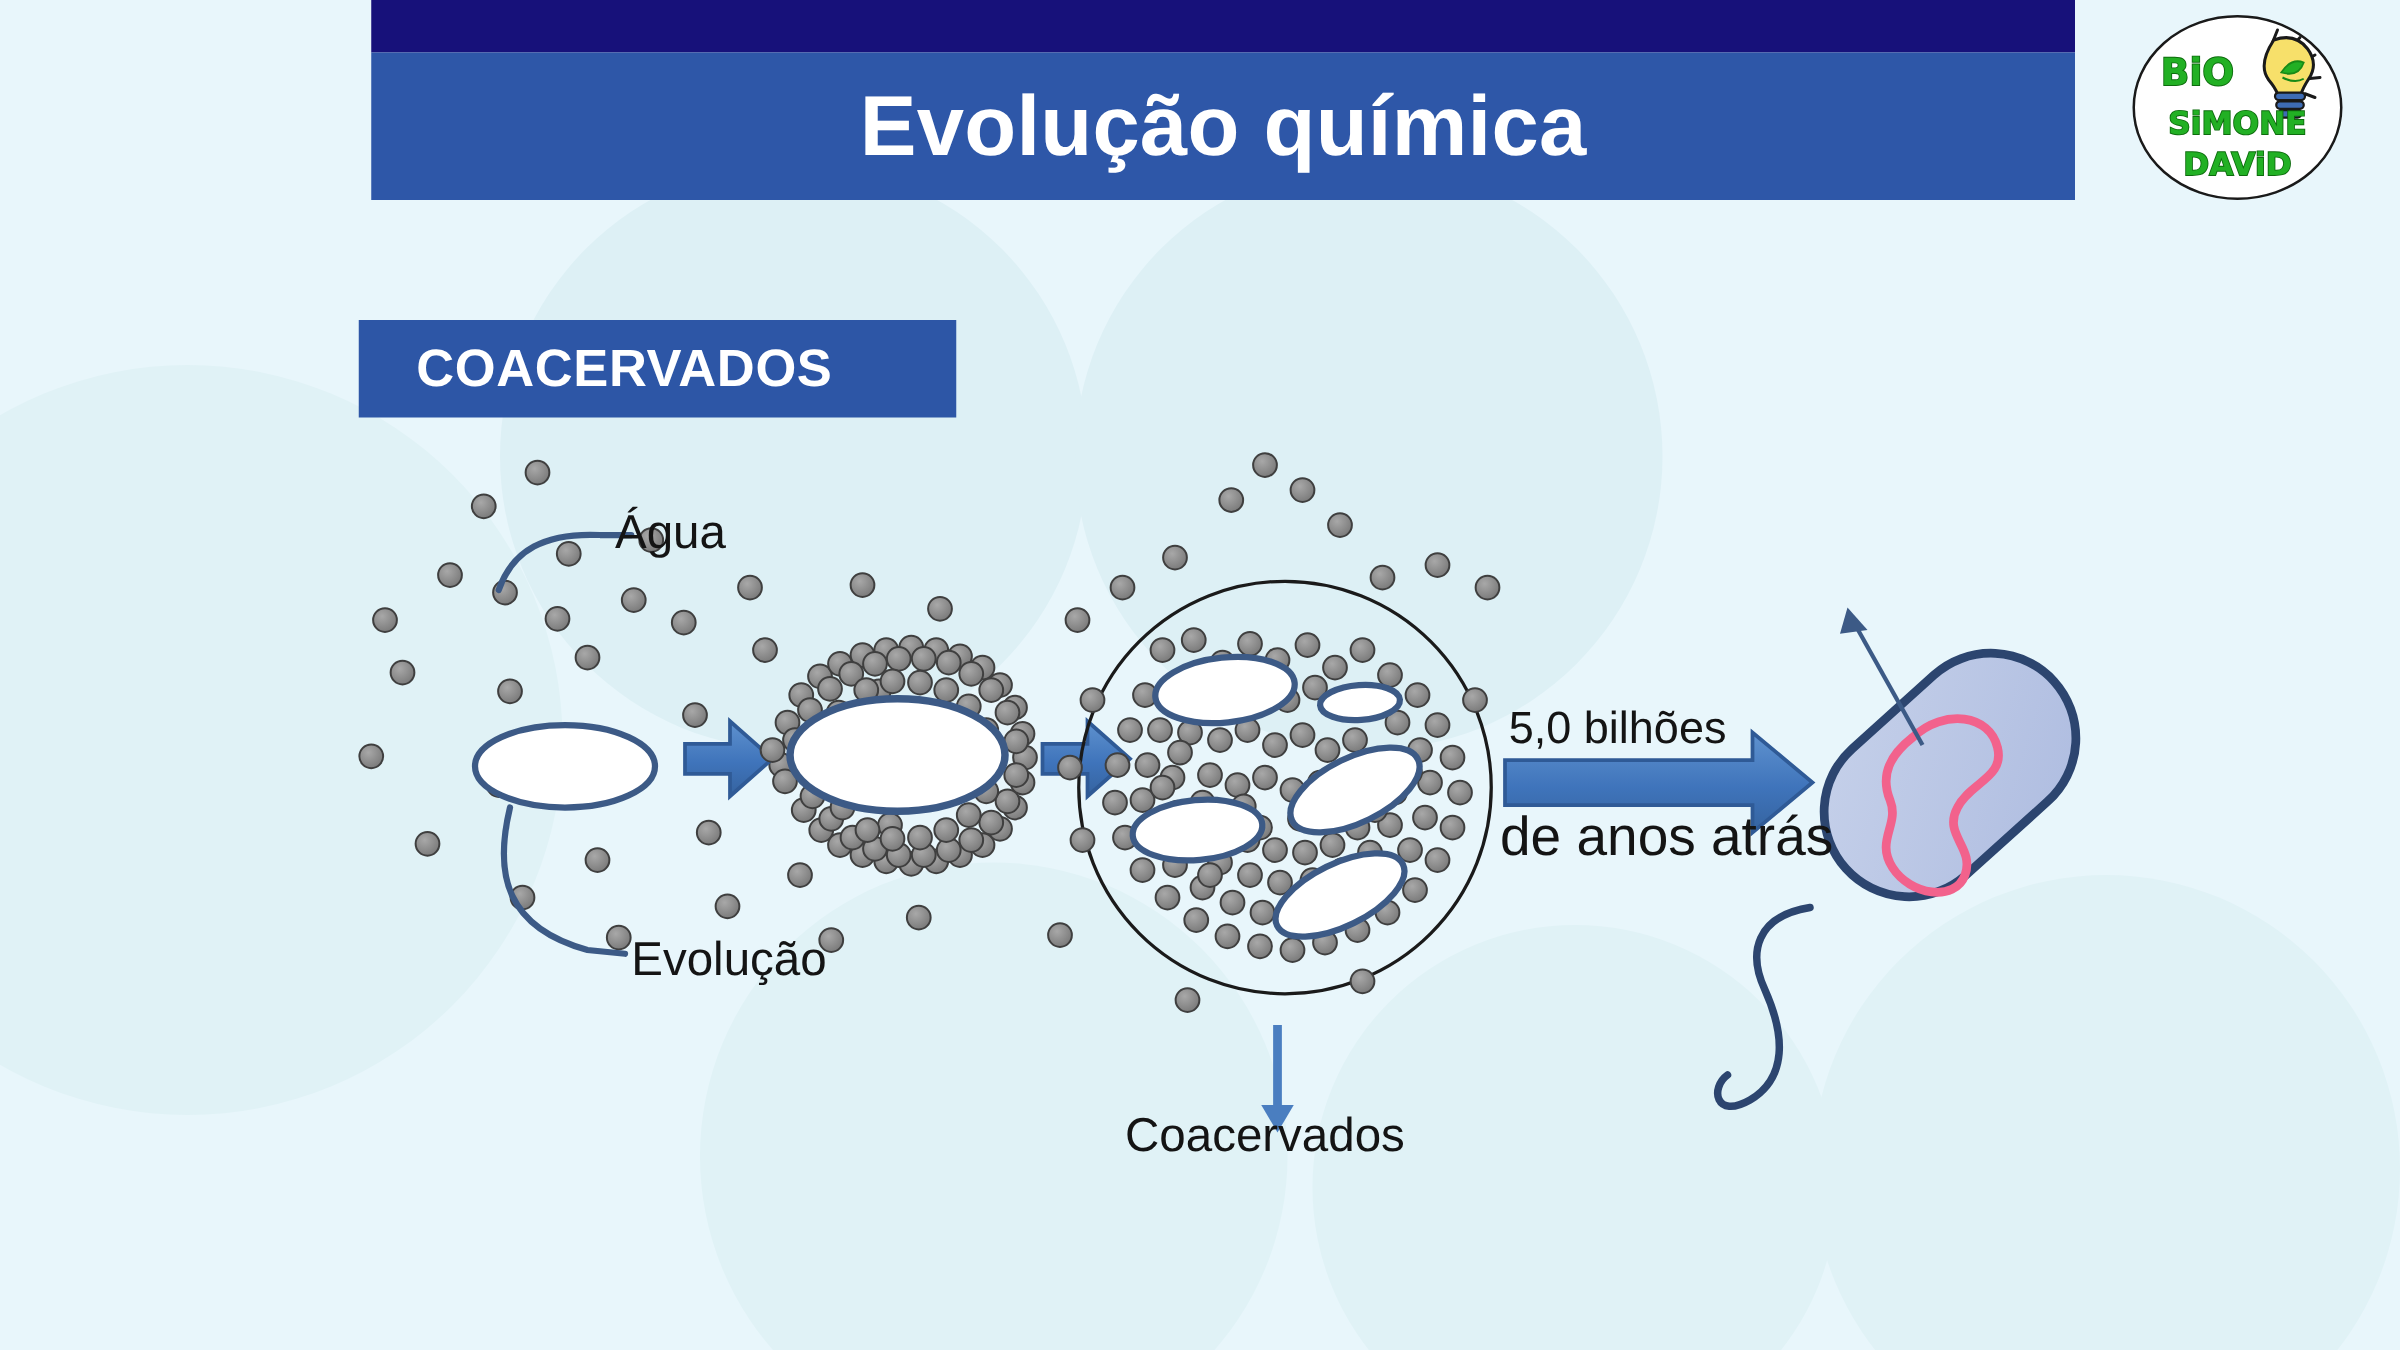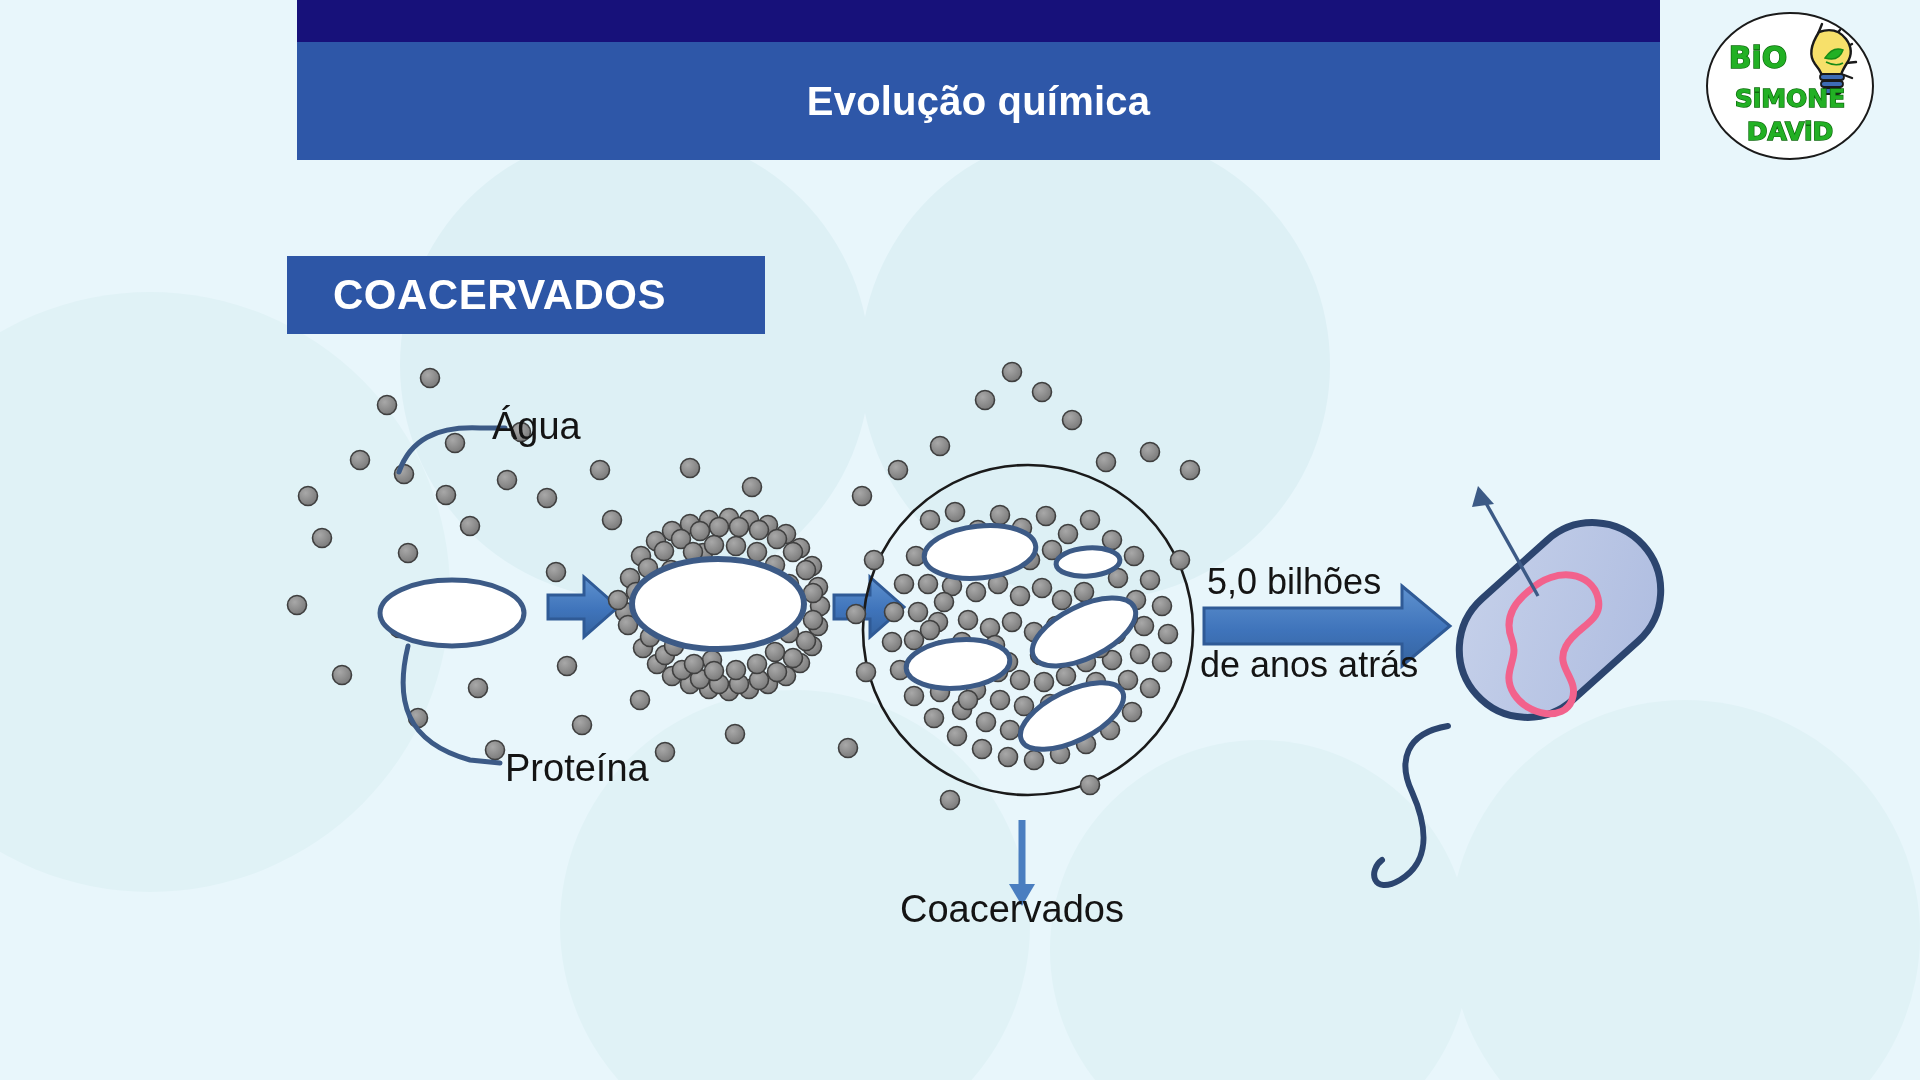--- a/index.html
+++ b/index.html
@@ -23,21 +23,21 @@
   .hdr-dark{
     position:absolute;left:297px;top:0;width:1363px;height:42px;
     background:#17117a;z-index:5;
   }
   .hdr-blue{
     position:absolute;left:297px;top:42px;width:1363px;height:118px;
     background:#2e57a8;z-index:5;
     display:flex;align-items:center;justify-content:center;
   }
   .hdr-title{
-    color:#ffffff;font-size:40px;font-weight:bold;letter-spacing:.2px;
+    color:#ffffff;font-size:68px;font-weight:bold;letter-spacing:.2px;
     line-height:1;margin:0;padding:0 20px;text-align:center;
   }
 
   
   .chip{
     position:absolute;left:287px;top:256px;width:478px;height:78px;
     background:#2d56a6;z-index:6;display:flex;align-items:center;
     padding-left:46px;box-sizing:border-box;
   }
   .chip-label{color:#fff;font-size:42px;font-weight:bold;letter-spacing:.5px;}
@@ -53,21 +53,21 @@
   .lbl{
     position:absolute;z-index:6;color:#141414;
     font-family:"Liberation Sans", sans-serif;
     font-size:38px;line-height:1.12;white-space:pre;
   }
   .lbl-agua{left:492px;top:405px;}
   .lbl-proteina{left:505px;top:747px;}
   .lbl-coacervados-bottom{left:900px;top:888px;}
   .lbl-material{left:1378px;top:390px;font-size:36px;}
   .lbl-bilhoes{left:1207px;top:562px;font-size:36px;}
-  .lbl-anos{left:1200px;top:645px;font-size:36px;}
+  .lbl-anos{left:1200px;top:645px;font-size:44px;}
 </style>
 </head>
 <body>
 
 <div class="stage">
 
   <div class="bg-layer">
     <div class="bg-blob soft" style="left:-150px;top:292px;width:600px;height:600px;"></div>
     <div class="bg-blob pale" style="left:400px;top:130px;width:470px;height:470px;"></div>
     <div class="bg-blob pale" style="left:860px;top:130px;width:470px;height:470px;"></div>
@@ -410,18 +410,18 @@
                C 1500 672, 1520 660, 1512 640 C 1504 620, 1512 604, 1530 590 Z" fill="none" stroke="#f2628c" stroke-width="7" stroke-linejoin="round"></path>
 
       <g>
         <line x1="1538" y1="596" x2="1482" y2="496" stroke="#3c5a86" stroke-width="3.4"></line>
         <path d="M1478 486 l16 18 l-22 3 z" fill="#3c5a86"></path>
       </g>
     </g>
   </svg>
 
   <div class="lbl lbl-agua">Água</div>
-  <div class="lbl lbl-proteina">Proteína</div>
+  <div class="lbl lbl-proteina">Evolução</div>
   <div class="lbl lbl-coacervados-bottom">Coacervados</div>
   <div class="lbl lbl-bilhoes">5,0 bilhões</div>
   <div class="lbl lbl-anos">de anos atrás</div>
 
 </div>
 
 </body></html>

